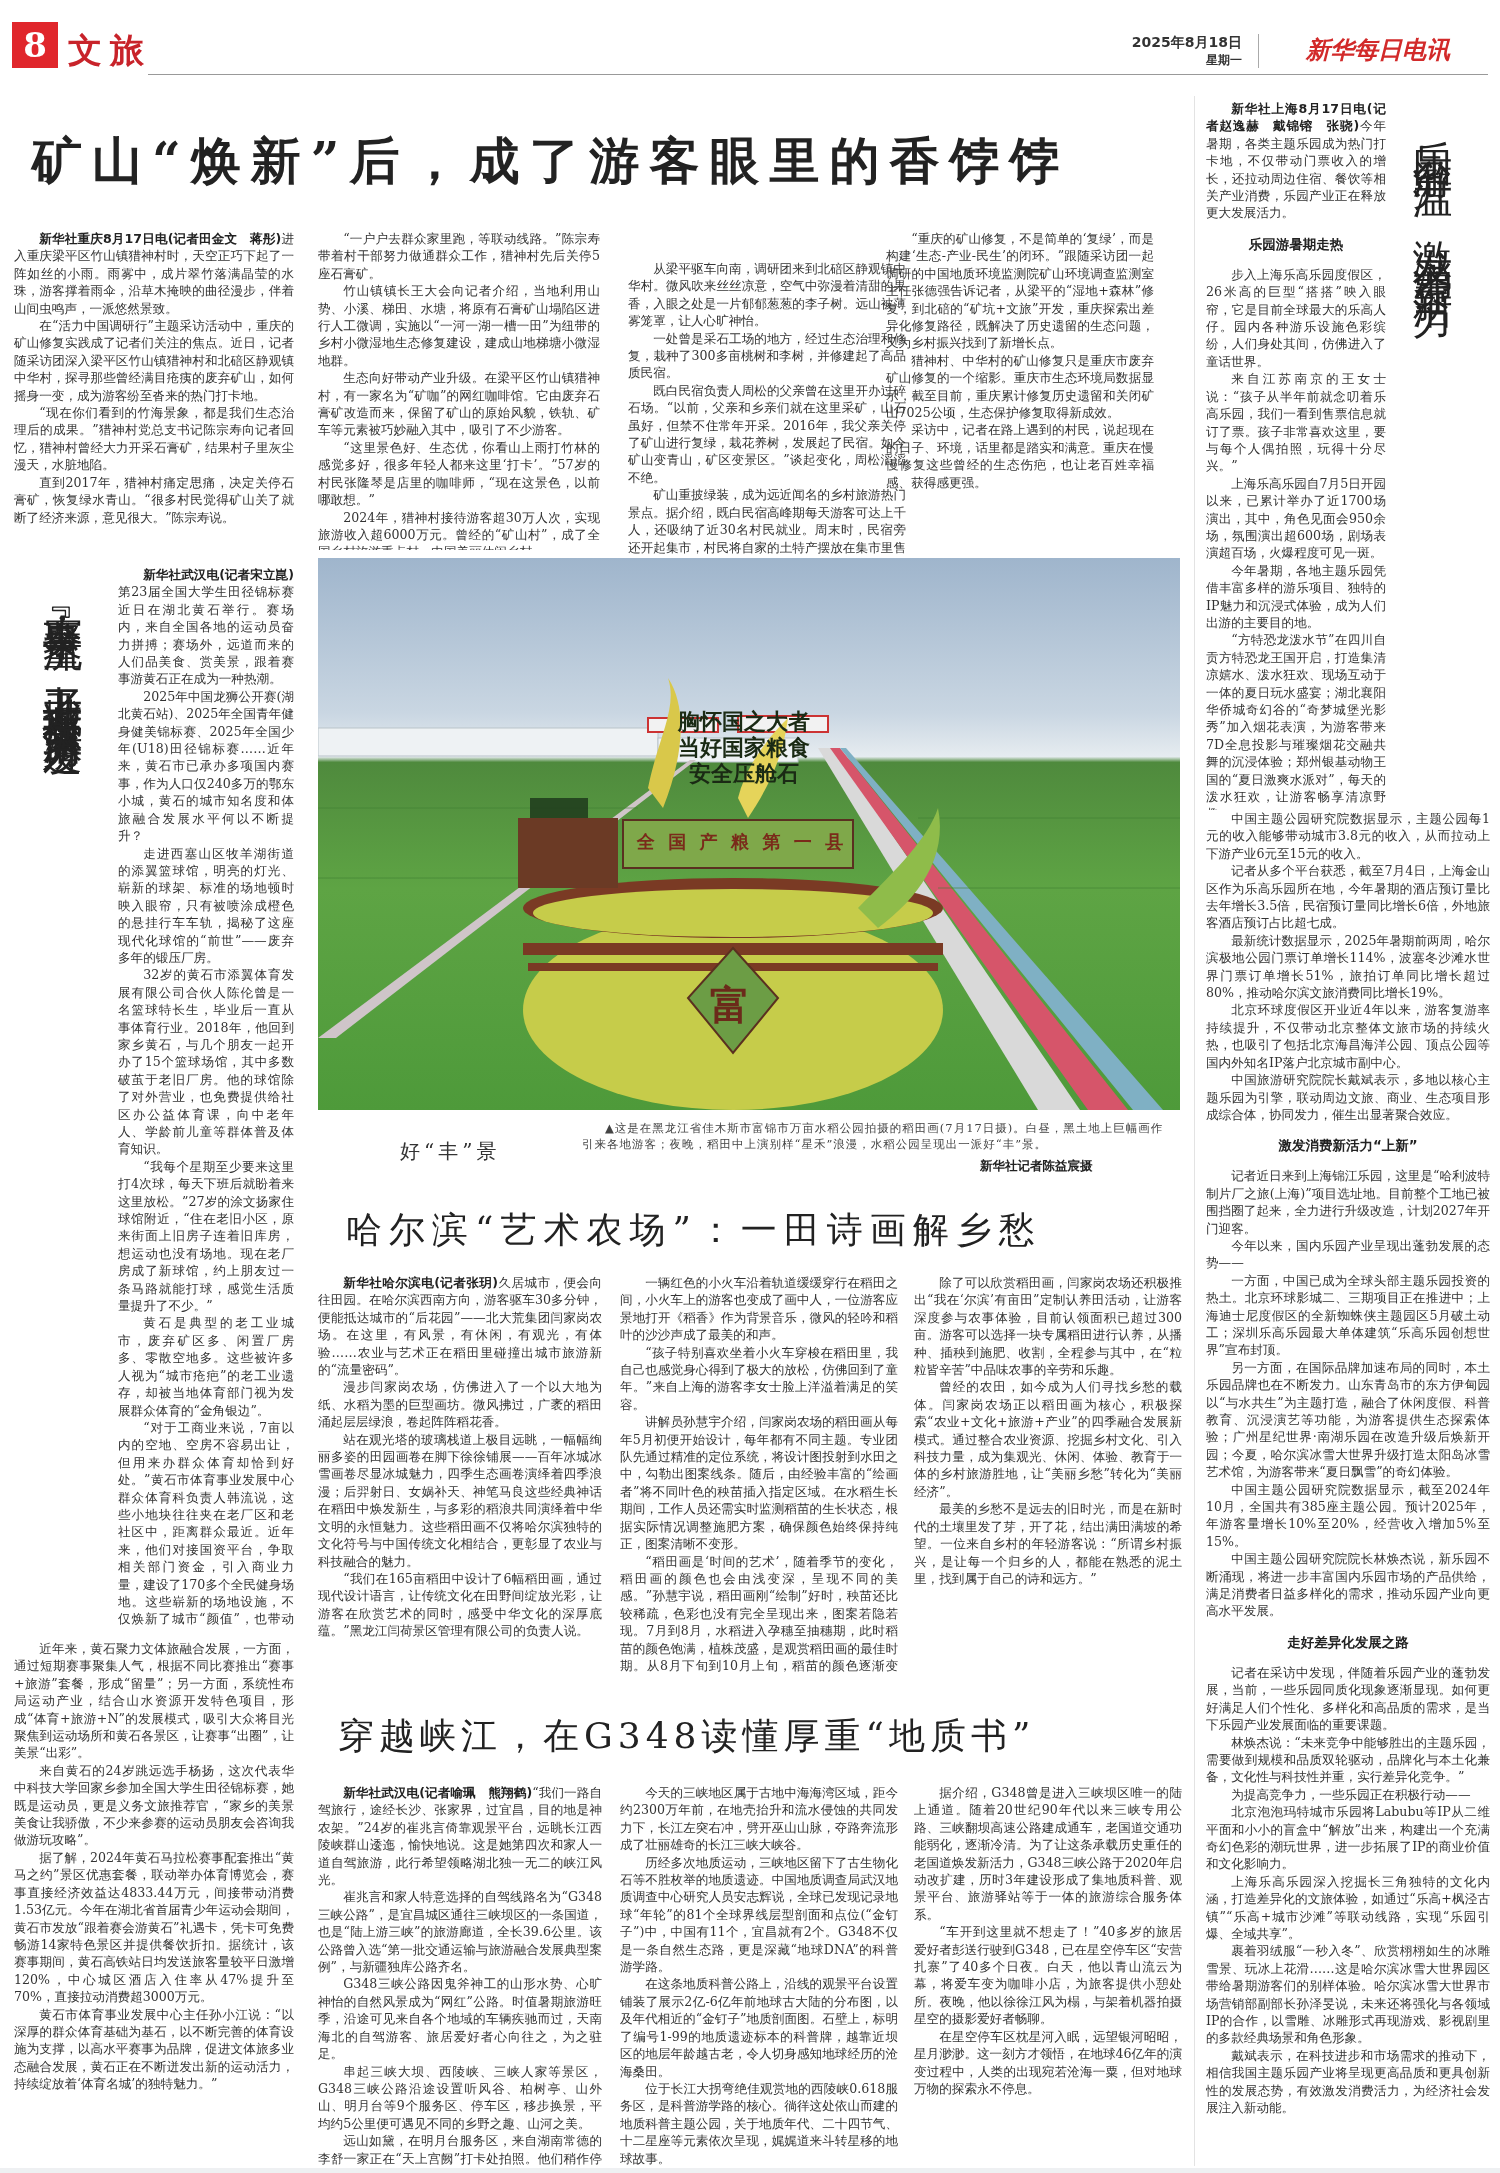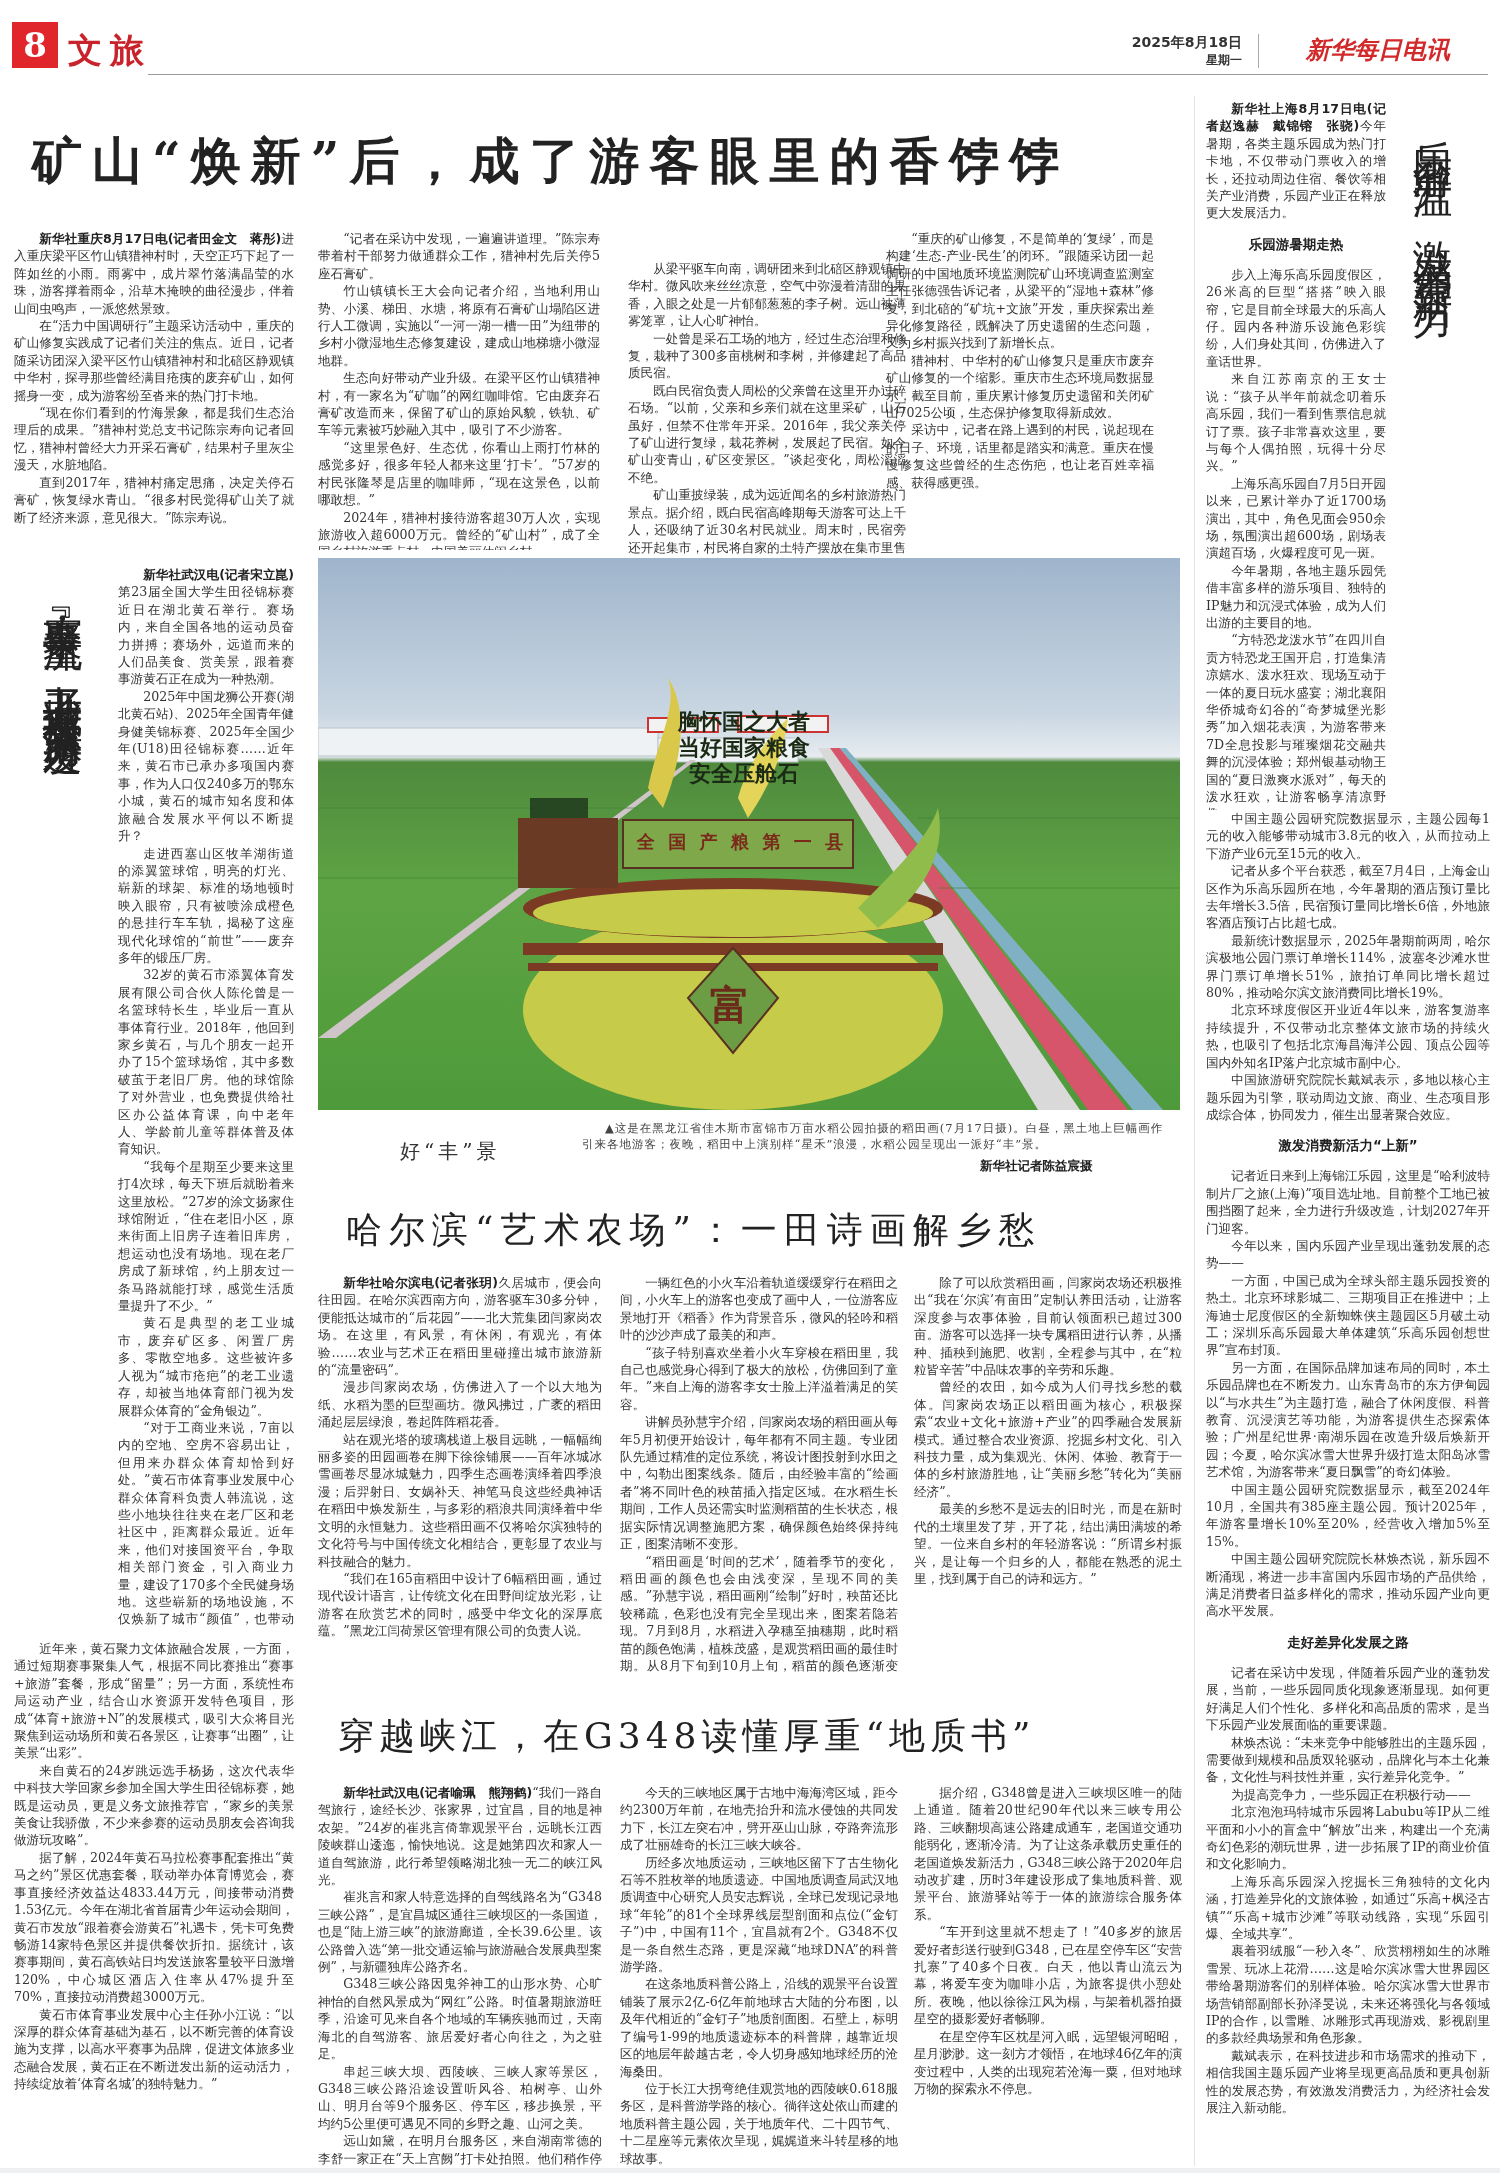--- a/index.html
+++ b/index.html
@@ -28,21 +28,21 @@
 
 <div class="abs hl" style="left:32px;top:128px;font-size:50px;letter-spacing:10px;">矿山“焕新”后，成了游客眼里的香饽饽</div>
 
 <div class="col" style="left:14px;top:230px;width:280px;height:320px;">
   <p class="lead"><b>新华社重庆8月17日电(记者田金文　蒋彤)</b><span>进入重庆梁平区竹山镇猎神村时，天空正巧下起了一阵如丝的小雨。雨雾中，成片翠竹落满晶莹的水珠，游客撑着雨伞，沿草木掩映的曲径漫步，伴着山间虫鸣声，一派悠然景致。</span></p>
   <p>在“活力中国调研行”主题采访活动中，重庆的矿山修复实践成了记者们关注的焦点。近日，记者随采访团深入梁平区竹山镇猎神村和北碚区静观镇中华村，探寻那些曾经满目疮痍的废弃矿山，如何摇身一变，成为游客纷至沓来的热门打卡地。</p>
   <p>“现在你们看到的竹海景象，都是我们生态治理后的成果。”猎神村党总支书记陈宗寿向记者回忆，猎神村曾经大力开采石膏矿，结果村子里灰尘漫天，水脏地陷。</p>
   <p>直到2017年，猎神村痛定思痛，决定关停石膏矿，恢复绿水青山。“很多村民觉得矿山关了就断了经济来源，意见很大。”陈宗寿说。</p>
 </div>
 <div class="col" style="left:318px;top:230px;width:282px;height:320px;">
-  <p>“记者在采访中发现，一遍遍讲道理。”陈宗寿带着村干部努力做通群众工作，猎神村先后关停5座石膏矿。</p>
+  <p>“一户户去群众家里跑，等联动线路。”陈宗寿带着村干部努力做通群众工作，猎神村先后关停5座石膏矿。</p>
   <p>竹山镇镇长王大会向记者介绍，当地利用山势、小溪、梯田、水塘，将原有石膏矿山塌陷区进行人工微调，实施以“一河一湖一槽一田”为纽带的乡村小微湿地生态修复建设，建成山地梯塘小微湿地群。</p>
   <p>生态向好带动产业升级。在梁平区竹山镇猎神村，有一家名为“矿咖”的网红咖啡馆。它由废弃石膏矿改造而来，保留了矿山的原始风貌，铁轨、矿车等元素被巧妙融入其中，吸引了不少游客。</p>
   <p>“这里景色好、生态优，你看山上雨打竹林的感觉多好，很多年轻人都来这里‘打卡’。”57岁的村民张隆琴是店里的咖啡师，“现在这景色，以前哪敢想。”</p>
   <p>2024年，猎神村接待游客超30万人次，实现旅游收入超6000万元。曾经的“矿山村”，成了全国乡村旅游重点村、中国美丽休闲乡村。</p>
 </div>
 <div class="col" style="left:628px;top:224px;width:278px;height:320px;margin-top:36px;">
   <p>从梁平驱车向南，调研团来到北碚区静观镇中华村。微风吹来丝丝凉意，空气中弥漫着清甜的果香，入眼之处是一片郁郁葱葱的李子树。远山被薄雾笼罩，让人心旷神怡。</p>
   <p>一处曾是采石工场的地方，经过生态治理和修复，栽种了300多亩桃树和李树，并修建起了高品质民宿。</p>
   <p>既白民宿负责人周松的父亲曾在这里开办过碎石场。“以前，父亲和乡亲们就在这里采矿，山石虽好，但禁不住常年开采。2016年，我父亲关停了矿山进行复绿，栽花养树，发展起了民宿。如今矿山变青山，矿区变景区。”谈起变化，周松滔滔不绝。</p>
   <p>矿山重披绿装，成为远近闻名的乡村旅游热门景点。据介绍，既白民宿高峰期每天游客可达上千人，还吸纳了近30名村民就业。周末时，民宿旁还开起集市，村民将自家的土特产摆放在集市里售卖。</p>

